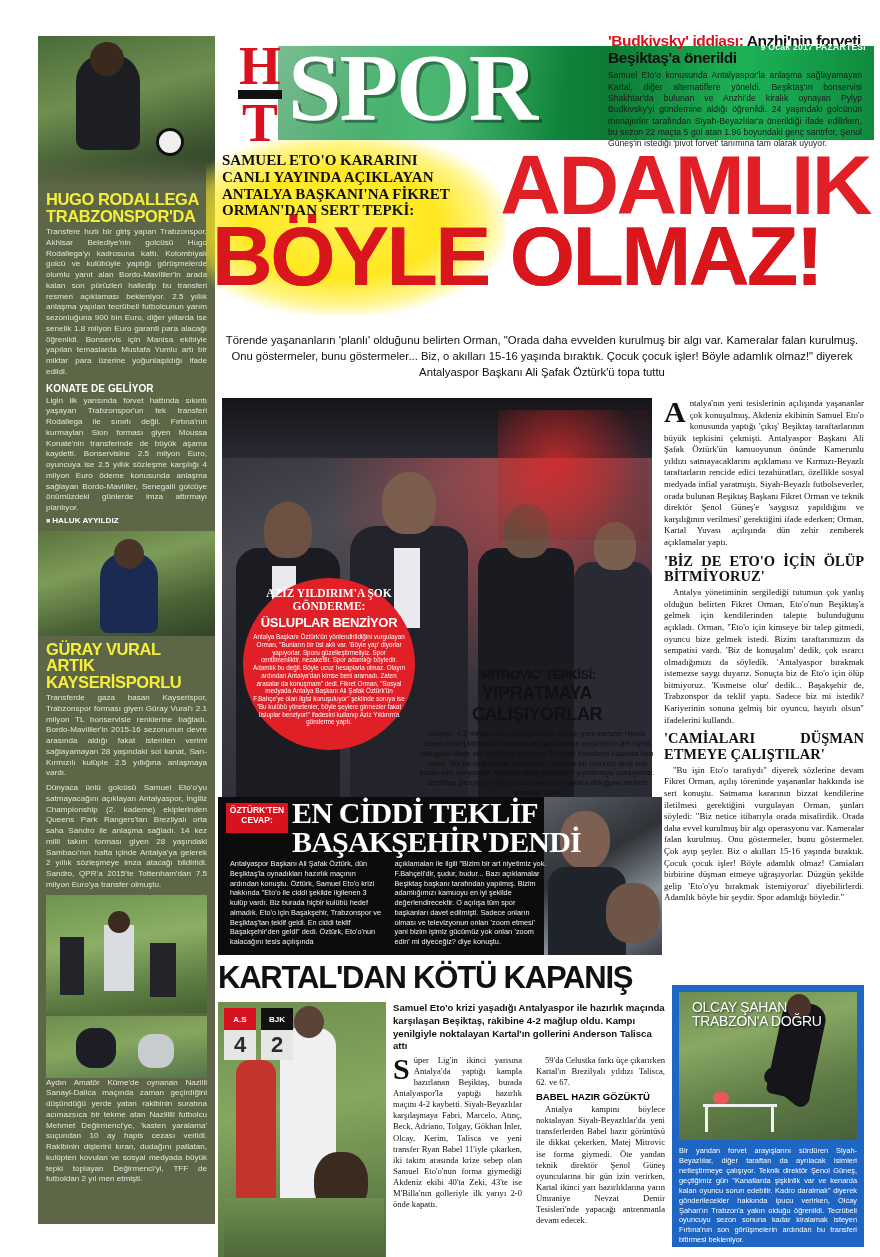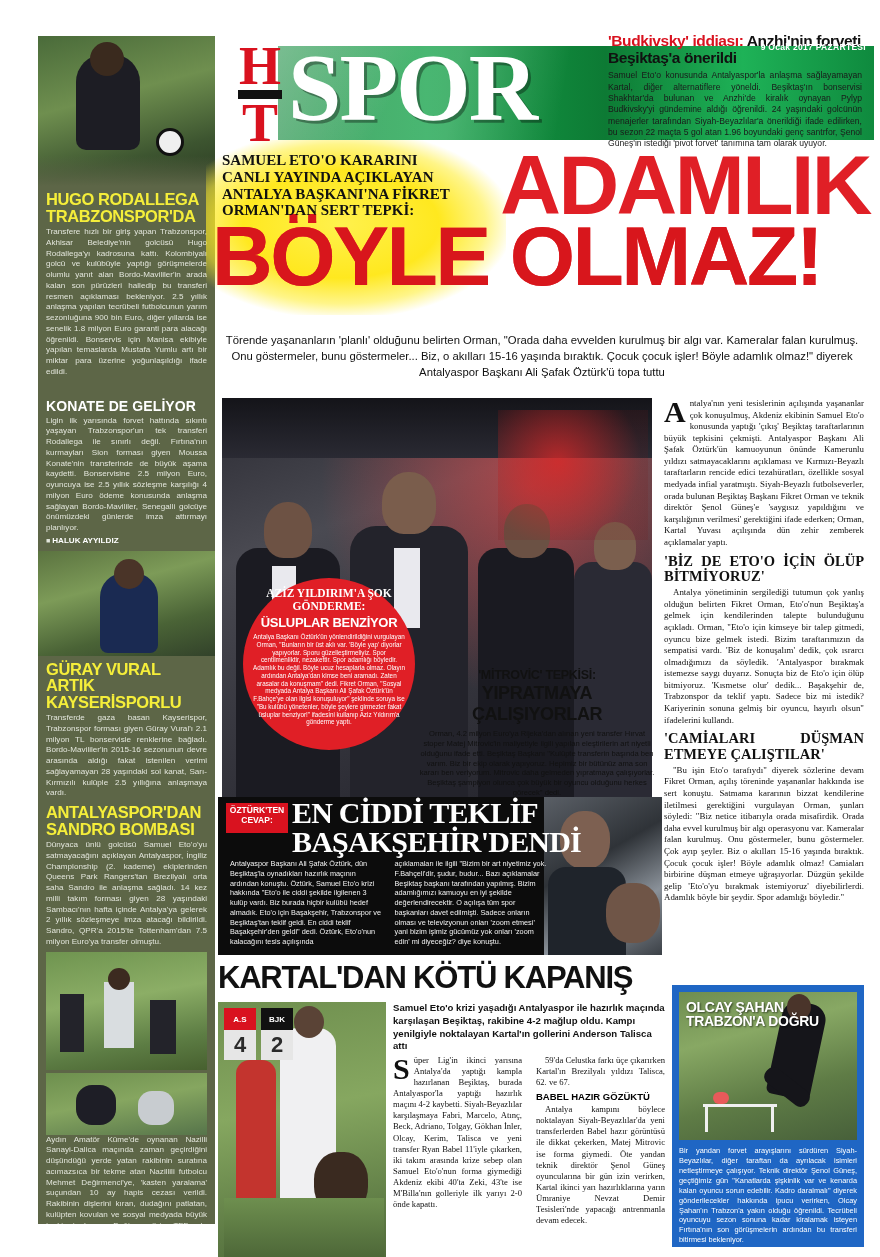--- a/index.html
+++ b/index.html
@@ -27,22 +27,22 @@
     font-family: "Liberation Sans", sans-serif;
     font-weight: bold;
     color: #f5ee3a;
     font-size: 16.5px;
     line-height: 1.0;
     letter-spacing: -0.4px;
     margin: 5px 0 3px 0;
     text-transform: uppercase;
   }
   .sb-sub {
-    font-weight: bold; color:#ffffff; font-size:14px;
-    letter-spacing:0.1px; margin: 20px 0 2px 0; text-transform: uppercase;
+    font-weight: bold; color:#ffffff; font-size:10px;
+    letter-spacing:0.1px; margin: 5px 0 2px 0; text-transform: uppercase;
   }
   .sb-text {
     color: #e3e6dc; font-size: 8.1px; line-height: 1.33;
     text-align: justify; margin-bottom: 4px;
   }
   .byline { color:#fff; font-weight:bold; }
 
   
   .masthead { position:absolute; left:234px; top:36px; width:640px; height:110px; }
   .ht-logo {
@@ -210,22 +210,22 @@
   
   .olcay {
     position:absolute; left:672px; top:985px; width:192px; height:262px;
     background:#1f66c4; padding:7px;
   }
   .ol-photo {
     width:178px; height:148px; position:relative; overflow:hidden;
     background:linear-gradient(165deg,#6e8d50 0%, #88a864 30%, #5f7c46 65%, #47603a 100%);
   }
   .ol-title {
-    position:absolute; left:7px; top:8px; z-index:3;
-    font-weight:bold; font-size:14px; line-height:1.0; color:#fff;
+    position:absolute; left:13px; top:8px; z-index:3;
+    font-weight:normal; font-size:14px; line-height:1.0; color:#fff;
     letter-spacing:-0.3px; text-shadow:1px 1px 2px rgba(0,0,0,0.6);
   }
   .ol-text { margin-top:6px; font-size:7.4px; line-height:1.34; color:#ffffff; text-align:justify; }
 </style>
 </head>
 <body>
 
 <div class="page">
 
   <div class="sidebar">
@@ -248,21 +248,20 @@
 
     <div class="sb-photo" style="height:105px;margin-top:3px">
       <div class="ph-inner" style="background:linear-gradient(165deg,#5b7340 0%,#7d9b58 35%,#4a6336 70%,#32422a 100%);"></div>
       <div style="position:absolute;left:62px;top:22px;width:58px;height:80px;background:#1a2a52;border-radius:24px 24px 8px 8px;"></div>
       <div style="position:absolute;left:76px;top:8px;width:30px;height:30px;background:#4a3428;border-radius:50%;"></div>
     </div>
 
     <div class="sb-body">
       <div class="sb-head">GÜRAY VURAL ARTIK KAYSERİSPORLU</div>
       <div class="sb-text">Transferde gaza basan Kayserispor, Trabzonspor forması giyen Güray Vural'ı 2.1 milyon TL bonservisle renklerine bağladı. Bordo-Mavililer'in 2015-16 sezonunun devre arasında aldığı fakat istenilen verimi sağlayamayan 28 yaşındaki sol kanat, Sarı-Kırmızılı kulüple 2.5 yıllığına anlaşmaya vardı.</div>
-      <div class="sb-head">ANTALYASPOR'DAN SANDRO BOMBASI</div>
       <div class="sb-text">Dünyaca ünlü golcüsü Samuel Eto'o'yu satmayacağını açıklayan Antalyaspor, İngiliz Championship (2. kademe) ekiplerinden Queens Park Rangers'tan Brezilyalı orta saha Sandro ile anlaşma sağladı. 14 kez milli takım forması giyen 28 yaşındaki Sambacı'nın hafta içinde Antalya'ya gelerek 2 yıllık sözleşmeye imza atacağı bildirildi. Sandro, QPR'a 2015'te Tottenham'dan 7.5 milyon Euro'ya transfer olmuştu.</div>
     </div>
 
     <div class="sb-photo" style="height:118px;margin:2px 8px 0 8px;width:161px">
       <div class="ph-inner" style="background:linear-gradient(170deg,#6f9450 0%,#8cae66 40%,#5d7d44 75%,#47602f 100%);"></div>
       <div style="position:absolute;left:14px;top:42px;width:24px;height:58px;background:#23232a;"></div>
       <div style="position:absolute;left:58px;top:30px;width:30px;height:66px;background:#d9dde0;"></div>
       <div style="position:absolute;left:104px;top:48px;width:26px;height:54px;background:#23232a;"></div>
       <div style="position:absolute;left:62px;top:16px;width:22px;height:22px;background:#3c2a20;border-radius:50%;"></div>
     </div>

